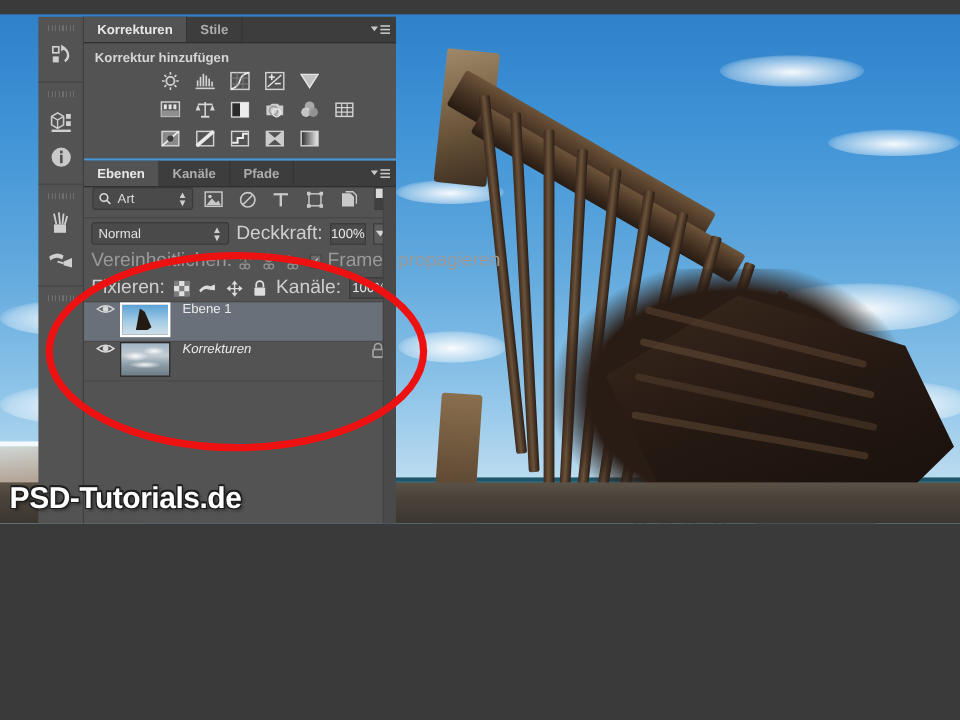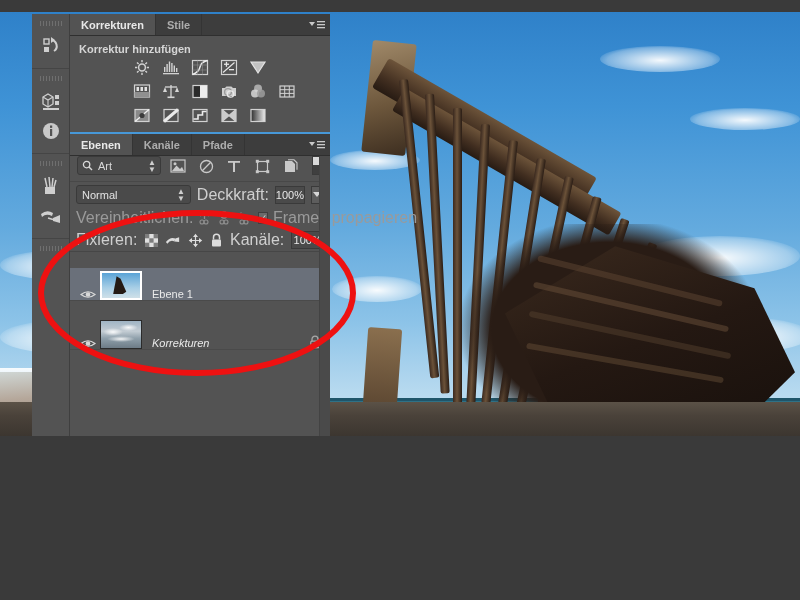--- a/index.html
+++ b/index.html
@@ -154,22 +154,22 @@
   .lock-row { display:flex; align-items:center; height:23px; padding:0 6px; gap:7px;
     border-bottom:1px solid #464646; }
   .lock-ico { width:16px; height:16px; display:flex; align-items:center; justify-content:center; cursor:pointer; }
   .fill-box {
     width:39px; height:18px; background:#4a4a4a; border:1px solid #3a3a3a;
     font-size:11px; color:#e8e8e8; display:flex; align-items:center; justify-content:center; cursor:text;
   }
 
   .layer-list { background:#535353; }
   .layer-row {
-    display:flex; align-items:flex-end; height:33px; padding:0 6px;
-    border-bottom:1px solid #4a4a4a; cursor:pointer;margin-top:16px;
+    display:flex; align-items:flex-start; height:33px; padding:0 6px;
+    border-bottom:1px solid #4a4a4a; cursor:pointer;
   }
   .layer-row.selected { background:#6a707a; }
   .eye { width:24px; display:flex; align-items:center; justify-content:center; cursor:pointer; }
   .thumb {
     width:42px; height:29px; margin-right:10px; flex:none;
     border:1px solid #2b2b2b; overflow:hidden; position:relative;
   }
   .thumb.active { border:2px solid #ffffff; }
   .th-sky { position:absolute; inset:0; background:linear-gradient(180deg,#5aa3d6,#a9cfe6 60%,#cfe0e8 100%); }
   .th-ship { position:absolute; left:26%; top:8%; width:44%; height:76%;
@@ -670,14 +670,15 @@
   <svg class="cursor" viewBox="0 0 34 32">
     <path d="M2 1 L2 21 L7.4 16 L11 24 L15 22 L11.4 14.4 L18 14 Z" fill="#111" stroke="#fff" stroke-width="1"></path>
     <g transform="translate(15,12)" fill="#111" stroke="#fff" stroke-width=".7">
       <path d="M8 0 L11 4 H9 V7 H7 V4 H5 Z"></path>
       <path d="M8 16 L5 12 H7 V9 H9 V12 H11 Z"></path>
       <path d="M0 8 L4 5 V7 H7 V9 H4 V11 Z"></path>
       <path d="M16 8 L12 11 V9 H9 V7 H12 V5 Z"></path>
     </g>
   </svg>
 
+  <div class="watermark">PSD-Tutorials.de</div>
 
 </div>
 
 </body></html>

